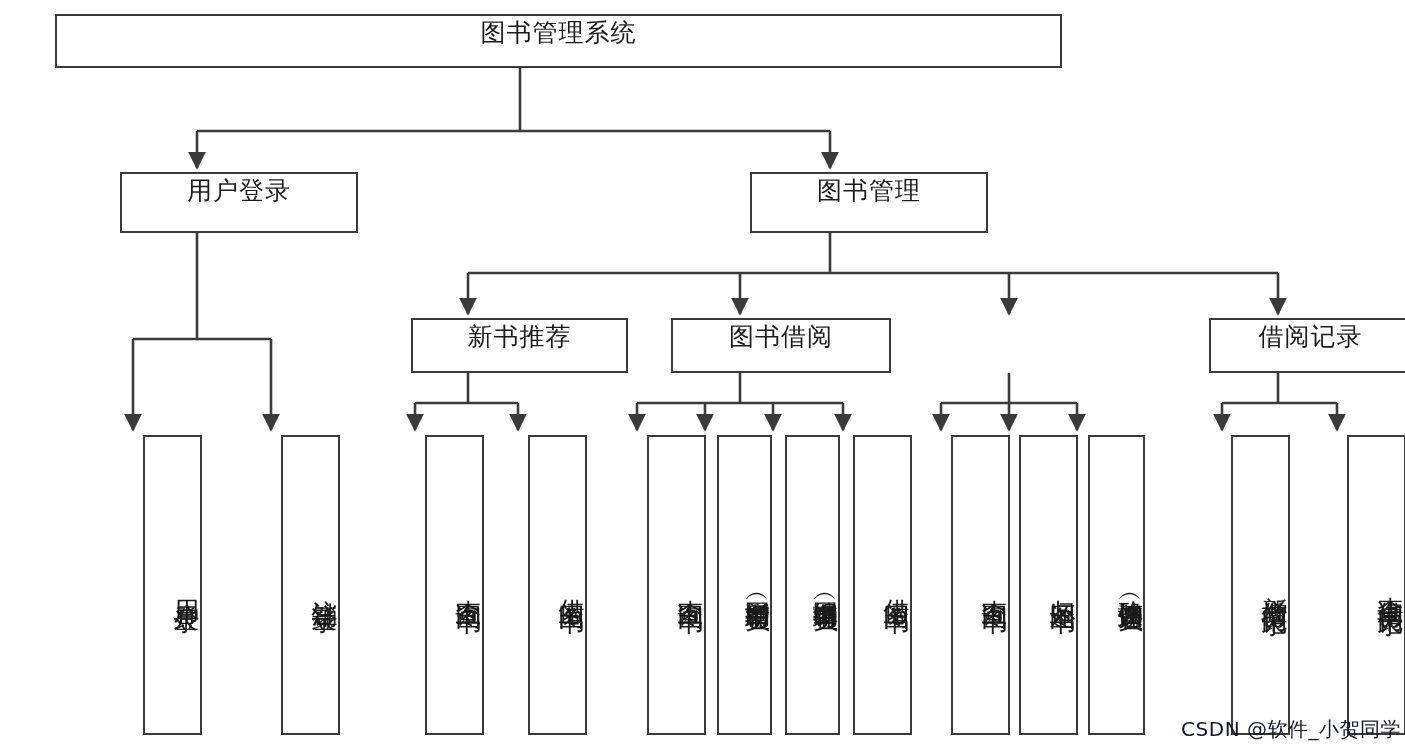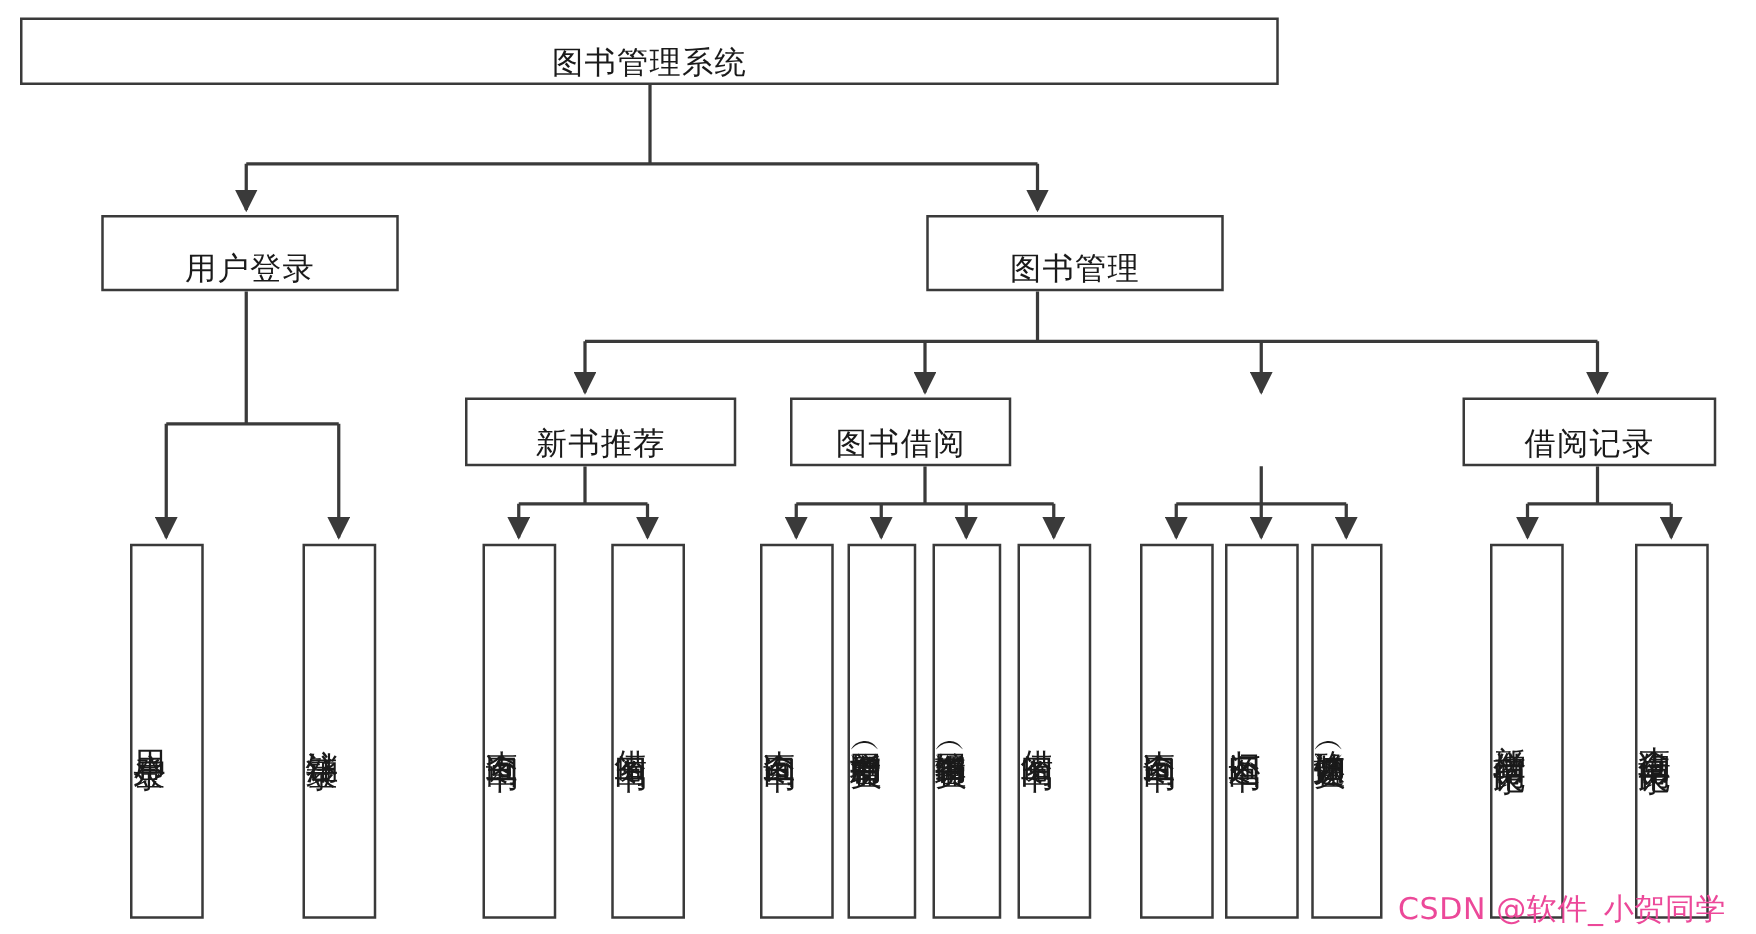--- a/index.html
+++ b/index.html
@@ -23,23 +23,24 @@
     top: 0;
     width: 1405px;
     height: 747px;
   }
   .node {
     position: absolute;
     box-sizing: border-box;
     border: 2.4px solid #3a3a3a;
     background: #ffffff;
     display: flex;
-    align-items: flex-end;
+    align-items: flex-start;
     justify-content: center;
     color: #1a1a1a;
+    margin-left: 39px;
   }
   .node.horiz {
     font-size: 25px;
     letter-spacing: 1px;
   }
   .node.vert {
     writing-mode: vertical-rl;
     text-orientation: upright;
     font-size: 26px;
     letter-spacing: 3px;
@@ -54,24 +55,24 @@
   }
   .node.vert.tight {
     font-size: 25px;
     letter-spacing: 1px;
   }
   .node.vert.tight span {
     letter-spacing: 1px;
   }
   #watermark {
     position: absolute;
-    right: 24px;
+    right: 4px;
     bottom: 4px;
-    font-size: 24px;
-    color: #ec4899;
+    font-size: 20px;
+    color: #0f172a;
     letter-spacing: 0.5px;
     white-space: nowrap;
     pointer-events: none;
   }
 </style>
 </head>
 <body>
 
 <div id="canvas">
 
@@ -125,28 +126,28 @@
     </g>
   </svg>
 
   <div class="node horiz" style="left:16px; top:14px; width:1007px; height:54px;">
     <span>图书管理系统</span>
   </div>
 
   <div class="node horiz" style="left:81px; top:172px; width:238px; height:61px;">
     <span>用户登录</span>
   </div>
-  <div class="node horiz" style="left:741px; top:172px; width:238px; height:61px;">
+  <div class="node horiz" style="left:711px; top:172px; width:238px; height:61px;">
     <span>图书管理</span>
   </div>
 
   <div class="node horiz" style="left:372px; top:318px; width:217px; height:55px;">
     <span>新书推荐</span>
   </div>
-  <div class="node horiz" style="left:632px; top:318px; width:177px; height:55px;">
+  <div class="node horiz" style="left:632px; top:318px; width:220px; height:55px;">
     <span>图书借阅</span>
   </div>
   <div class="node horiz" style="left:1170px; top:318px; width:203px; height:55px;">
     <span>借阅记录</span>
   </div>
 
   <div class="node vert" style="left:104px; top:435px; width:59px; height:300px;">
     <span>用户登录</span>
   </div>
   <div class="node vert" style="left:242px; top:435px; width:59px; height:300px;">

